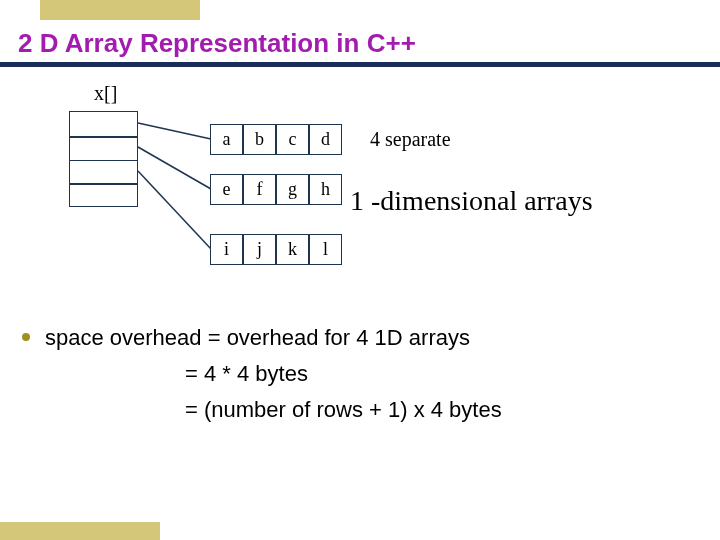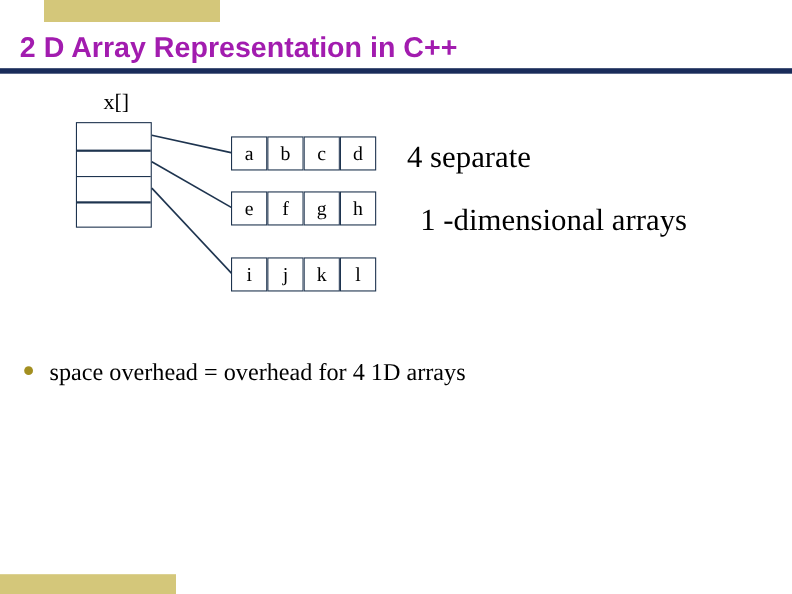--- a/index.html
+++ b/index.html
@@ -79,45 +79,45 @@
     font-family: "Times New Roman", serif;
     font-size: 18px;
     color: #000;
     background: #fff;
   }
   .caption1 {
     position: absolute;
     left: 370px;
     top: 128px;
     font-family: "Times New Roman", serif;
-    font-size: 28px;
+    font-size: 20px;
     color: #000;
   }
   .caption2 {
     position: absolute;
-    left: 382px;
+    left: 350px;
     top: 185px;
     font-family: "Times New Roman", serif;
     font-size: 28px;
     color: #000;
   }
   .bullet-dot {
     position: absolute;
     left: 22px;
     top: 333px;
     width: 8px;
     height: 8px;
     border-radius: 50%;
     background: #a38f20;
   }
   .bodytext {
     position: absolute;
     left: 45px;
     top: 320px;
-    font-family: Liberation Serif, serif;
+    font-family: Liberation Sans, sans-serif;
     font-size: 22px;
     color: #000;
     line-height: 36px;
   }
   .bodyline { display: block; }
   .indent { padding-left: 140px; display: block; }
   .bottom-banner {
     position: absolute;
     left: 0;
     bottom: 0;
@@ -171,15 +171,17 @@
   <div class="cell">k</div>
   <div class="cell">l</div>
 </div>
 
 <div class="caption1">4 separate</div>
 <div class="caption2">1 -dimensional arrays</div>
 
 <div class="bullet-dot"></div>
 <div class="bodytext">
   <span class="bodyline">space overhead = overhead for 4 1D arrays</span>
+  <span class="indent">= 4 * 4 bytes</span>
+  <span class="indent">= (number of rows + 1) x 4 bytes</span>
 </div>
 
 <div class="bottom-banner"></div>
 
 </body></html>

